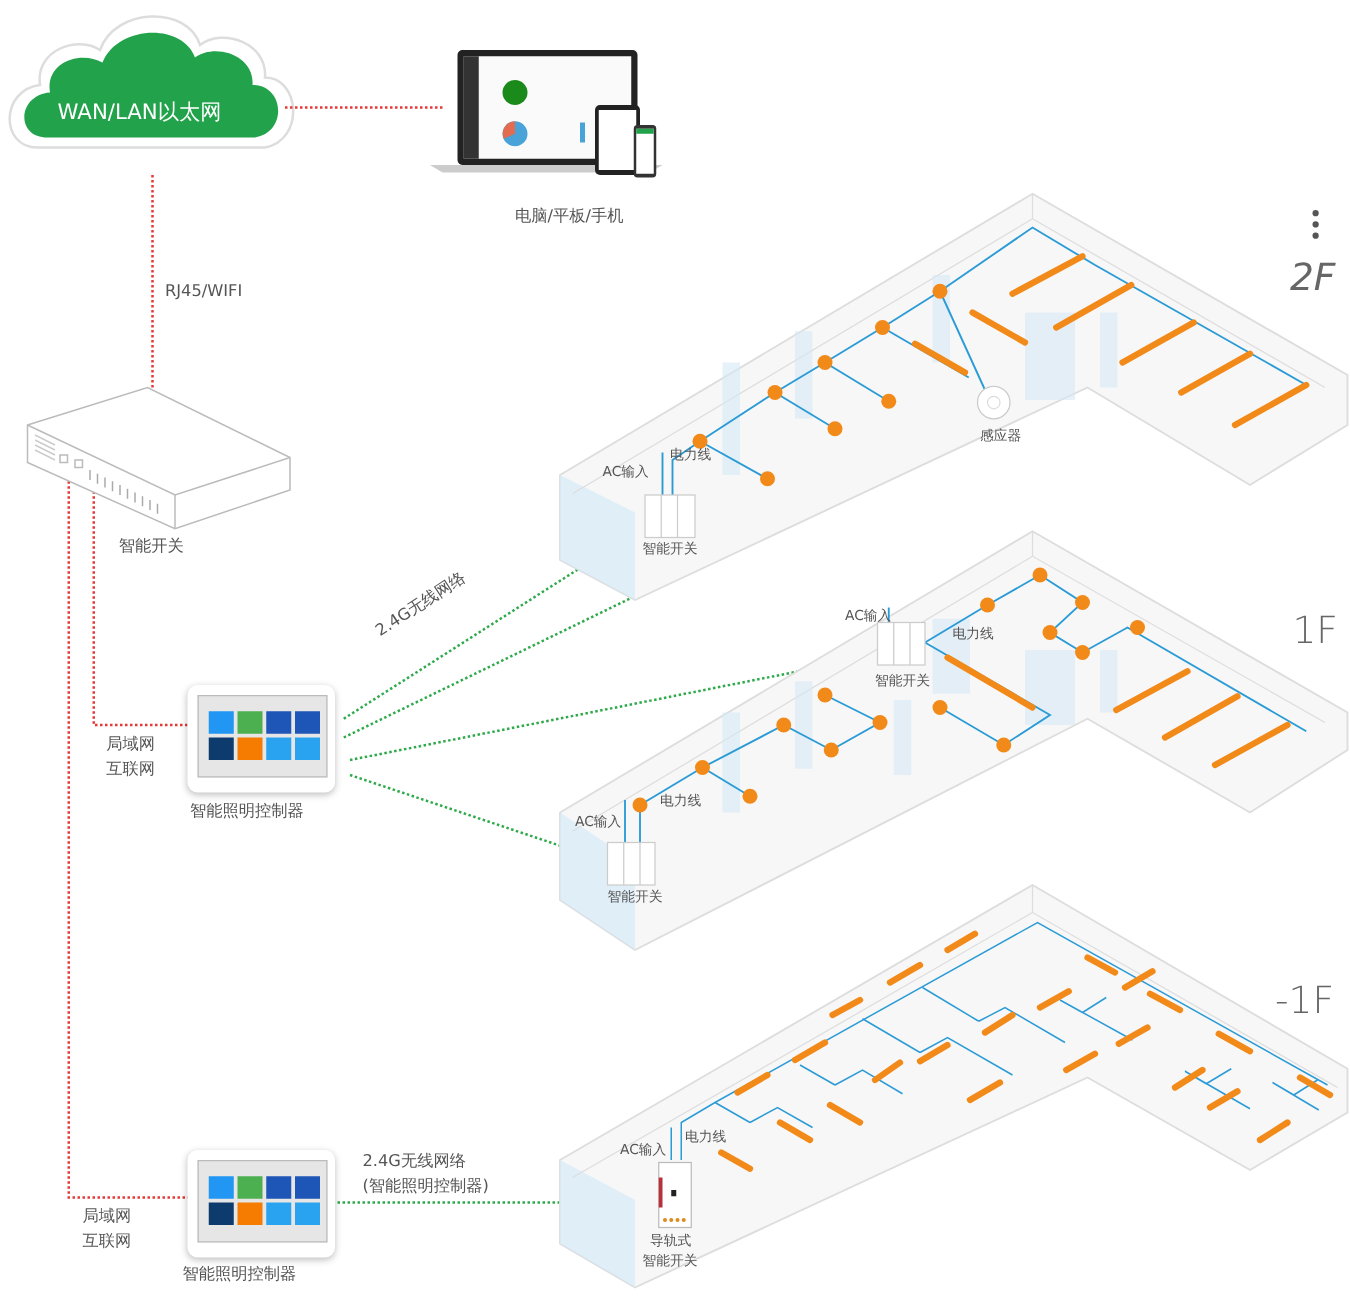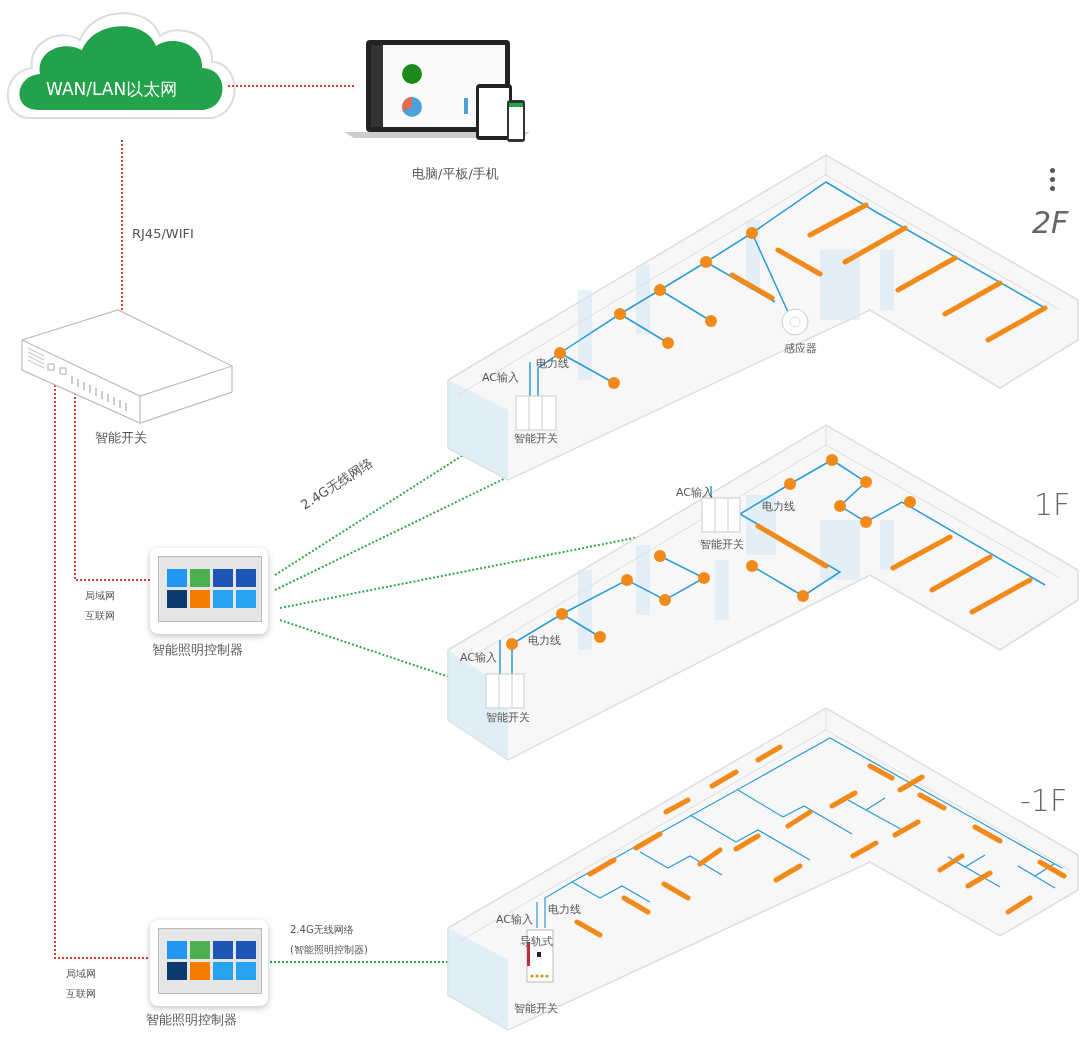--- a/index.html
+++ b/index.html
@@ -5,21 +5,21 @@
   html,body{margin:0;padding:0;background:#fff;}
   body{width:1080px;height:1039px;position:relative;overflow:hidden;font-family:"DejaVu Sans","Liberation Sans",sans-serif;color:#555;}
   svg.stage{position:absolute;left:0;top:0;width:1080px;height:1039px;}
   .lbl{position:absolute;font-size:13px;color:#555;white-space:nowrap;line-height:1.25;}
   .lbl.sm{font-size:11px;color:#555;}
   .lbl.floor{font-size:30px;color:#666;font-family:"DejaVu Sans",sans-serif;font-weight:300;}
   .cloud-text{position:absolute;left:46px;top:78px;font-size:17px;color:#fff;font-family:"DejaVu Sans",sans-serif;}
   .panel{position:absolute;width:118px;height:86px;background:#fff;border-radius:8px;box-shadow:0 2px 6px rgba(0,0,0,0.25);}
   .panel .scr{position:absolute;left:8px;top:8px;width:102px;height:64px;background:#e6e6e6;border:1px solid #bbb;}
   .panel .tile{position:absolute;width:20px;height:18px;}
-  .ml{position:absolute;font-size:10px;line-height:20px;}
+  .ml{position:absolute;font-size:13px;line-height:20px;}
   .dots{position:absolute;left:1050px;top:168px;width:6px;}
   .dots span{display:block;width:5px;height:5px;border-radius:50%;background:#555;margin-bottom:4px;}
 </style>
 </head>
 <body>
 
 <svg class="stage" viewBox="0 0 1080 1039">
 
   <g>
     <path d="M30,118 C0,118 0,72 32,68 C28,40 62,28 80,40 C92,6 150,4 160,36 C178,22 214,34 212,62 C240,62 244,112 212,118 Z" fill="#fff" stroke="#ddd" stroke-width="2"></path>
@@ -311,14 +311,14 @@
 <div class="lbl sm" style="left:676px;top:486px;">AC输入</div>
 <div class="lbl sm" style="left:762px;top:500px;">电力线</div>
 <div class="lbl sm" style="left:700px;top:538px;">智能开关</div>
 <div class="lbl sm" style="left:460px;top:651px;">AC输入</div>
 <div class="lbl sm" style="left:528px;top:634px;">电力线</div>
 <div class="lbl sm" style="left:486px;top:711px;">智能开关</div>
 
 <div class="lbl floor" style="left:1020px;top:782px;">-1F</div>
 <div class="lbl sm" style="left:496px;top:913px;">AC输入</div>
 <div class="lbl sm" style="left:548px;top:903px;">电力线</div>
-<div class="lbl sm" style="left:520px;top:935px;">导轨式</div>
+<div class="lbl sm" style="left:520px;top:986px;">导轨式</div>
 <div class="lbl sm" style="left:514px;top:1002px;">智能开关</div>
 
 </body></html>

